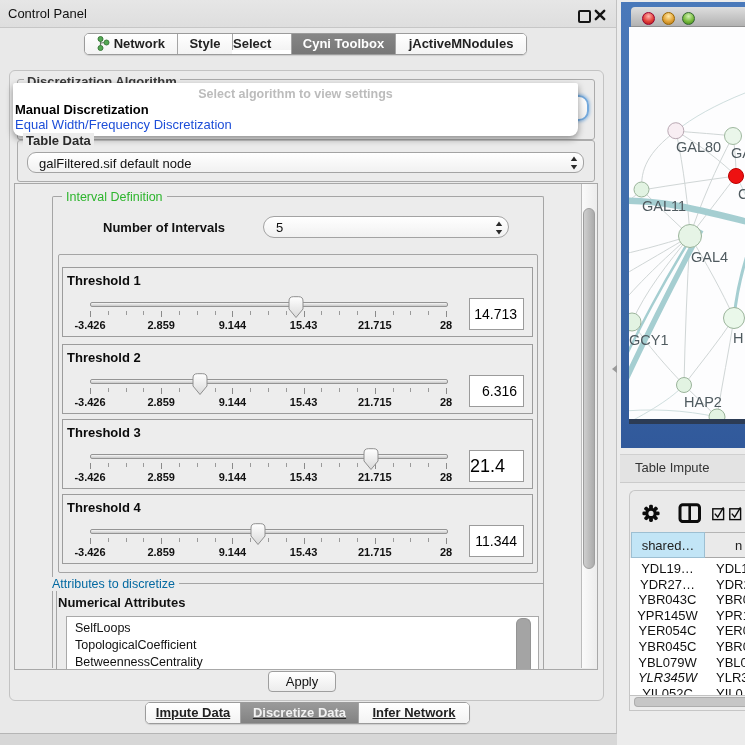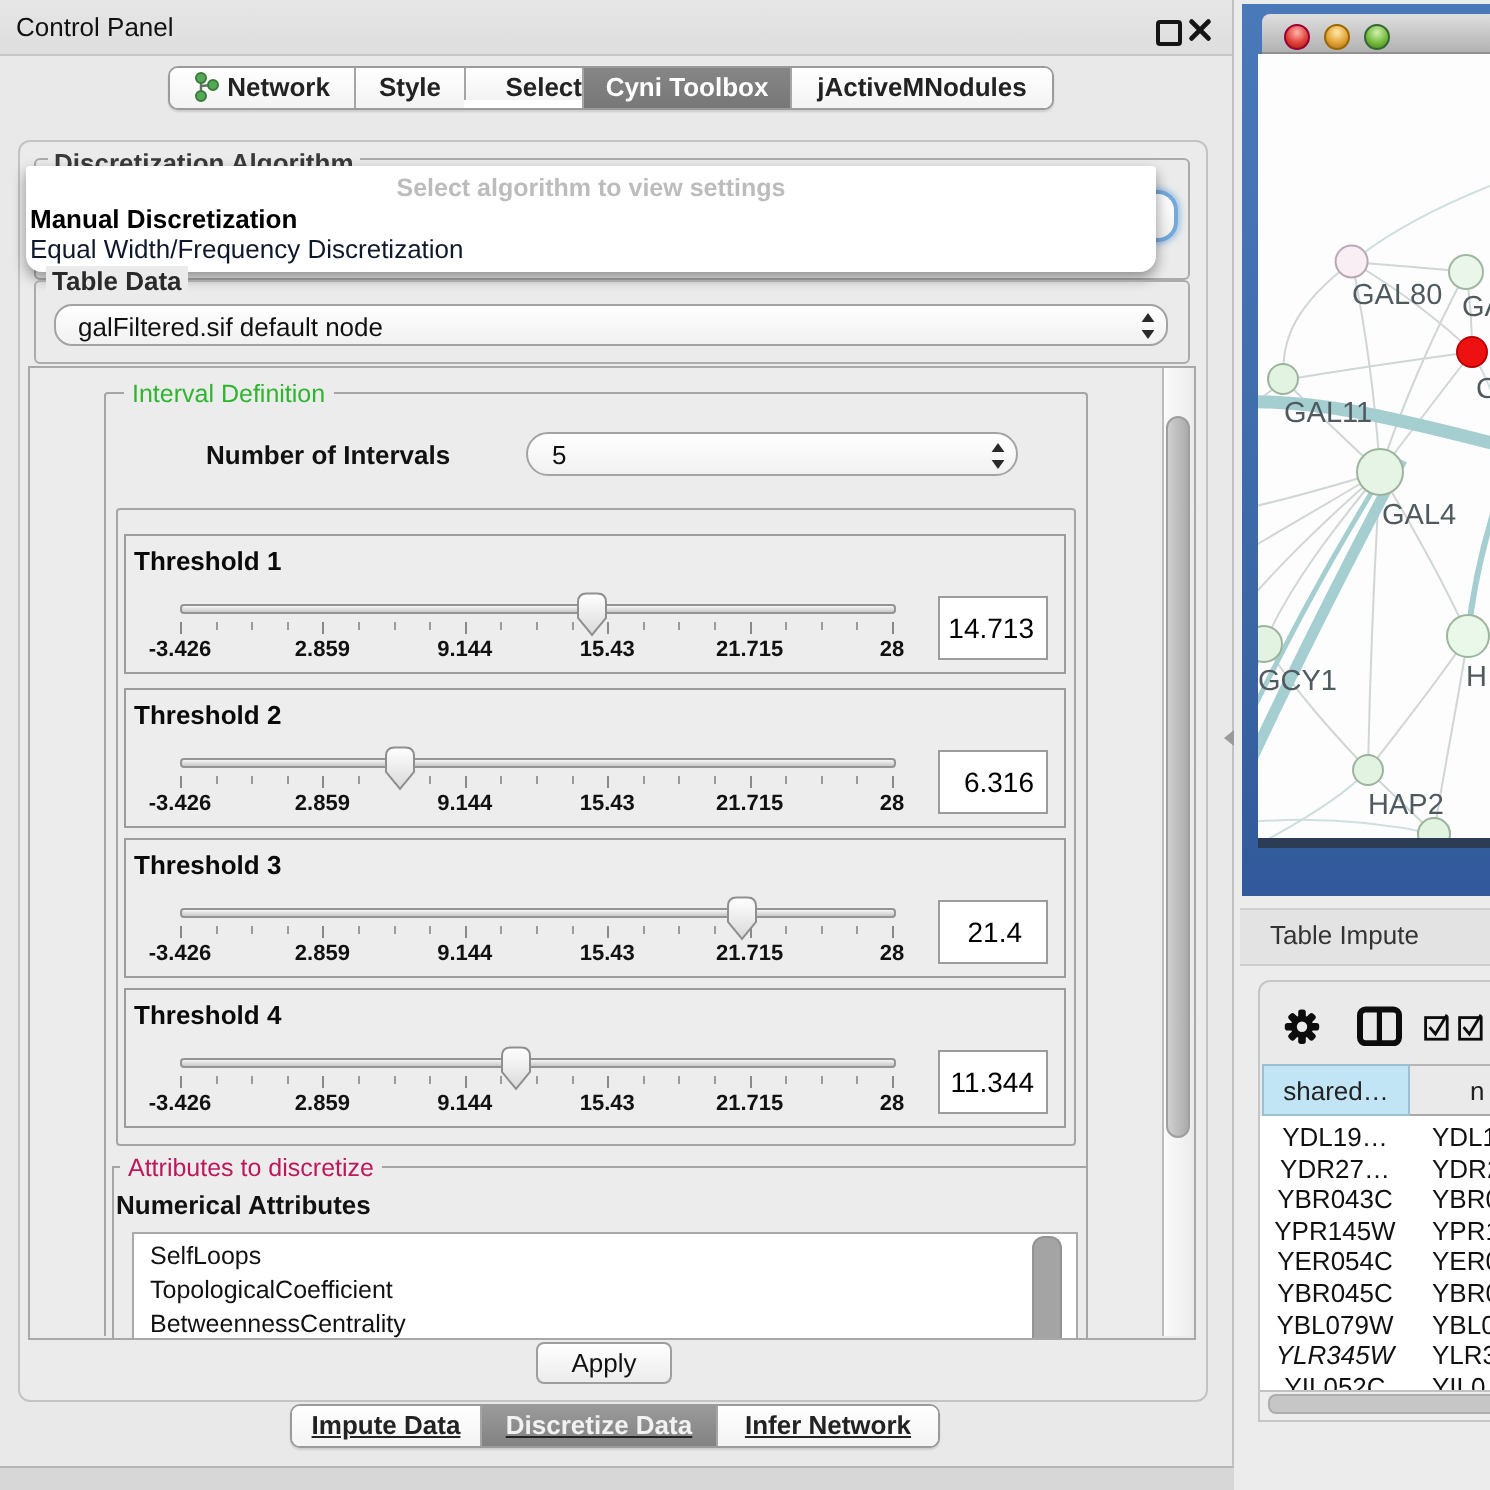--- a/index.html
+++ b/index.html
@@ -25,35 +25,35 @@
     <div style="width:92px;height:20px;line-height:20px;text-align:center;background:linear-gradient(#fff,#f3f3f3);">
       <svg width="13" height="15" viewBox="0 0 13 15" style="vertical-align:-3px;">
           <line x1="3.5" y1="3" x2="3.5" y2="12" stroke="#607860" stroke-width="1.2"></line>
           <line x1="3.5" y1="7" x2="9" y2="6.5" stroke="#607860" stroke-width="1.2"></line>
           <circle cx="3.5" cy="3" r="2.5" fill="#54a954" stroke="#3c7a3c"></circle>
           <circle cx="9.5" cy="6.5" r="2.5" fill="#54a954" stroke="#3c7a3c"></circle>
           <circle cx="3.5" cy="12" r="2.5" fill="#54a954" stroke="#3c7a3c"></circle>
         </svg>
       Network</div>
     <div style="width:54px;height:20px;line-height:20px;text-align:center;border-left:1px solid #a5a5a5;background:linear-gradient(#fff,#f3f3f3);">Style</div>
-    <div style="width:58px;height:16px;line-height:20px;text-align:right;border-left:1px solid #a5a5a5;background:linear-gradient(#fff,#f3f3f3);">Select</div>
+    <div style="width:58px;height:16px;line-height:20px;text-align:left;border-left:1px solid #a5a5a5;background:linear-gradient(#fff,#f3f3f3);">Select</div>
     <div style="width:103px;height:31px;line-height:20px;text-align:center;border-left:1px solid #a5a5a5;background:linear-gradient(#868686,#6f6f6f);color:#fff;">Cyni Toolbox</div>
     <div style="width:130px;height:20px;line-height:20px;text-align:center;border-left:1px solid #a5a5a5;background:linear-gradient(#fff,#f3f3f3);">jActiveMNodules</div>
   </div>
 
   <div class="abs" style="left:9px;top:70px;width:593px;height:629px;background:#ebebeb;border:1px solid #c3c3c3;border-radius:6px;"></div>
 
   <div class="abs" style="left:17px;top:79px;width:576px;height:59px;border:1px solid #ababab;border-radius:3px;"></div>
   <div class="abs b" style="left:24px;top:74px;font-size:13px;color:#3a3a3a;background:#ebebeb;padding:0 3px;">Discretization Algorithm</div>
   <div class="abs" style="left:26px;top:95px;width:559px;height:22px;border-radius:10px;background:linear-gradient(#fff,#f0f0f0);border:2px solid #74a9dc;box-shadow:0 0 3px 1px rgba(100,160,220,.6);"></div>
 
   <div class="abs" style="left:13px;top:83px;width:565px;height:53px;background:#fff;border-radius:2px 2px 8px 8px;box-shadow:0 3px 7px rgba(0,0,0,.4);"></div>
   <div class="abs b" style="left:13px;top:87px;width:565px;text-align:center;font-size:12.5px;color:#bcbcbc;">Select algorithm to view settings</div>
   <div class="abs b" style="left:15px;top:102px;font-size:13px;color:#000;">Manual Discretization</div>
-  <div class="abs" style="left:15px;top:117px;font-size:13px;color:#0f172a;text-align:center;">Equal Width/Frequency Discretization</div>
+  <div class="abs" style="left:15px;top:117px;font-size:13px;color:#1d4ed8;text-align:center;">Equal Width/Frequency Discretization</div>
 
   <div class="abs" style="left:17px;top:140px;width:576px;height:40px;border:1px solid #ababab;border-radius:3px;"></div>
   <div class="abs b" style="left:23px;top:133px;font-size:13px;color:#2a2a2a;background:#ebebeb;padding:0 3px;">Table Data</div>
   <div class="abs" style="left:27px;top:152px;width:557px;height:21px;border-radius:9px;background:linear-gradient(#fff,#f1f1f1);border:1px solid #a3a3a3;font-size:13px;color:#111;line-height:21px;padding-left:11px;box-sizing:border-box;">galFiltered.sif default node
     <svg class="abs" style="right:5px;top:3px;" width="8" height="14" viewBox="0 0 8 14">
         <path d="M4 0.5 L7.2 5 H0.8 Z" fill="#2a2a2a"></path>
         <path d="M4 13.5 L7.2 9 H0.8 Z" fill="#2a2a2a"></path>
       </svg>
   </div>
 
@@ -131,21 +131,21 @@
       <div class="abs b" style="left:416px;top:471px;width:60px;text-align:center;font-size:11px;color:#111;">28</div>
       <svg class="abs" style="left:362.5px;top:448px;" width="16" height="23" viewBox="0 0 16 23">
         <defs>
           <linearGradient id="th2" x1="0" y1="0" x2="0" y2="1">
             <stop offset="0" stop-color="#ffffff"></stop>
             <stop offset="1" stop-color="#d9d9d9"></stop>
           </linearGradient>
         </defs>
         <path d="M1 5 Q1 .7 5.3 .7 L10.7 .7 Q15 .7 15 5 L15 13 L8 21.5 L1 13 Z" fill="url(#th2)" stroke="#8f8f8f" stroke-width="1"></path>
       </svg>
-      <div class="abs" style="left:469px;top:450px;width:55px;height:32px;background:#fff;border:1px solid #9b9b9b;box-sizing:border-box;font-size:14px;color:#000;line-height:30px;text-align:right;padding-right:12px;">21.4</div>
+      <div class="abs" style="left:469px;top:450px;width:55px;height:32px;background:#fff;border:1px solid #9b9b9b;box-sizing:border-box;font-size:18px;color:#000;line-height:30px;text-align:right;padding-right:24px;">21.4</div>
       <div class="abs" style="left:62px;top:494px;width:469px;height:68px;border:1px solid #9c9c9c;background:#ededed;"></div>
       <div class="abs b" style="left:67px;top:500px;font-size:13px;color:#0a0a0a;">Threshold 4</div>
       <div class="abs" style="left:90px;top:529px;width:356px;height:3px;border-radius:2px;background:linear-gradient(#f6f6f6,#c8c8c8);border:1px solid #949494;"></div>
       <div class="abs" style="left:90px;top:538px;width:357px;height:4px;background:repeating-linear-gradient(to right,#9a9a9a 0 1px,transparent 1px 17.8px);"></div>
       <div class="abs" style="left:90px;top:538px;width:357px;height:6px;background:repeating-linear-gradient(to right,#8a8a8a 0 1px,transparent 1px 71.2px);"></div>
       <div class="abs b" style="left:60px;top:546px;width:60px;text-align:center;font-size:11px;color:#111;">-3.426</div>
       <div class="abs b" style="left:131.2px;top:546px;width:60px;text-align:center;font-size:11px;color:#111;">2.859</div>
       <div class="abs b" style="left:202.4px;top:546px;width:60px;text-align:center;font-size:11px;color:#111;">9.144</div>
       <div class="abs b" style="left:273.6px;top:546px;width:60px;text-align:center;font-size:11px;color:#111;">15.43</div>
       <div class="abs b" style="left:344.8px;top:546px;width:60px;text-align:center;font-size:11px;color:#111;">21.715</div>
@@ -156,21 +156,21 @@
             <stop offset="0" stop-color="#ffffff"></stop>
             <stop offset="1" stop-color="#d9d9d9"></stop>
           </linearGradient>
         </defs>
         <path d="M1 5 Q1 .7 5.3 .7 L10.7 .7 Q15 .7 15 5 L15 13 L8 21.5 L1 13 Z" fill="url(#th3)" stroke="#8f8f8f" stroke-width="1"></path>
       </svg>
       <div class="abs" style="left:469px;top:525px;width:55px;height:32px;background:#fff;border:1px solid #9b9b9b;box-sizing:border-box;font-size:14px;color:#000;line-height:30px;text-align:right;padding-right:6px;">11.344</div>
     </div>
 
   <div class="abs" style="left:56px;top:583px;width:486px;height:85px;border:1px solid #a5a5a5;border-bottom:none;"></div>
-  <div class="abs" style="left:60px;top:577px;font-size:12.5px;color:#be185d;background:#ececec;padding:0 4px;">Attributes to discretize</div>
+  <div class="abs" style="left:48px;top:577px;font-size:12.5px;color:#0369a1;background:#ececec;padding:0 4px;">Attributes to discretize</div>
   <div class="abs b" style="left:58px;top:595px;font-size:13px;color:#111;">Numerical Attributes</div>
   <div class="abs" style="left:66px;top:616px;width:471px;height:52px;background:#fff;border:1px solid #a9a9a9;border-bottom:none;font-size:12.5px;color:#111;">
     <div style="padding:3px 0 0 8px;line-height:17px;">SelfLoops<br>TopologicalCoefficient<br>BetweennessCentrality</div>
   </div>
   <div class="abs" style="left:516px;top:618px;width:13px;height:50px;border-radius:6px 6px 0 0;background:#a4a4a4;border:1px solid #949494;border-bottom:none;"></div>
 
   <div class="abs" style="left:268px;top:671px;width:66px;height:19px;border-radius:4px;background:linear-gradient(#fff,#ececec);border:1px solid #9e9e9e;text-align:center;line-height:19px;font-size:13px;color:#111;">Apply</div>
 
   <div class="abs" style="left:145px;top:702px;height:20px;border:1px solid #9b9b9b;border-radius:5px;background:#fff;display:flex;font-size:13px;font-weight:bold;color:#222;overflow:hidden;box-shadow:0 1px 1px rgba(0,0,0,.12);text-decoration:underline;">
     <div style="width:94px;height:20px;line-height:20px;text-align:center;background:linear-gradient(#fff,#f3f3f3);">Impute Data</div>

